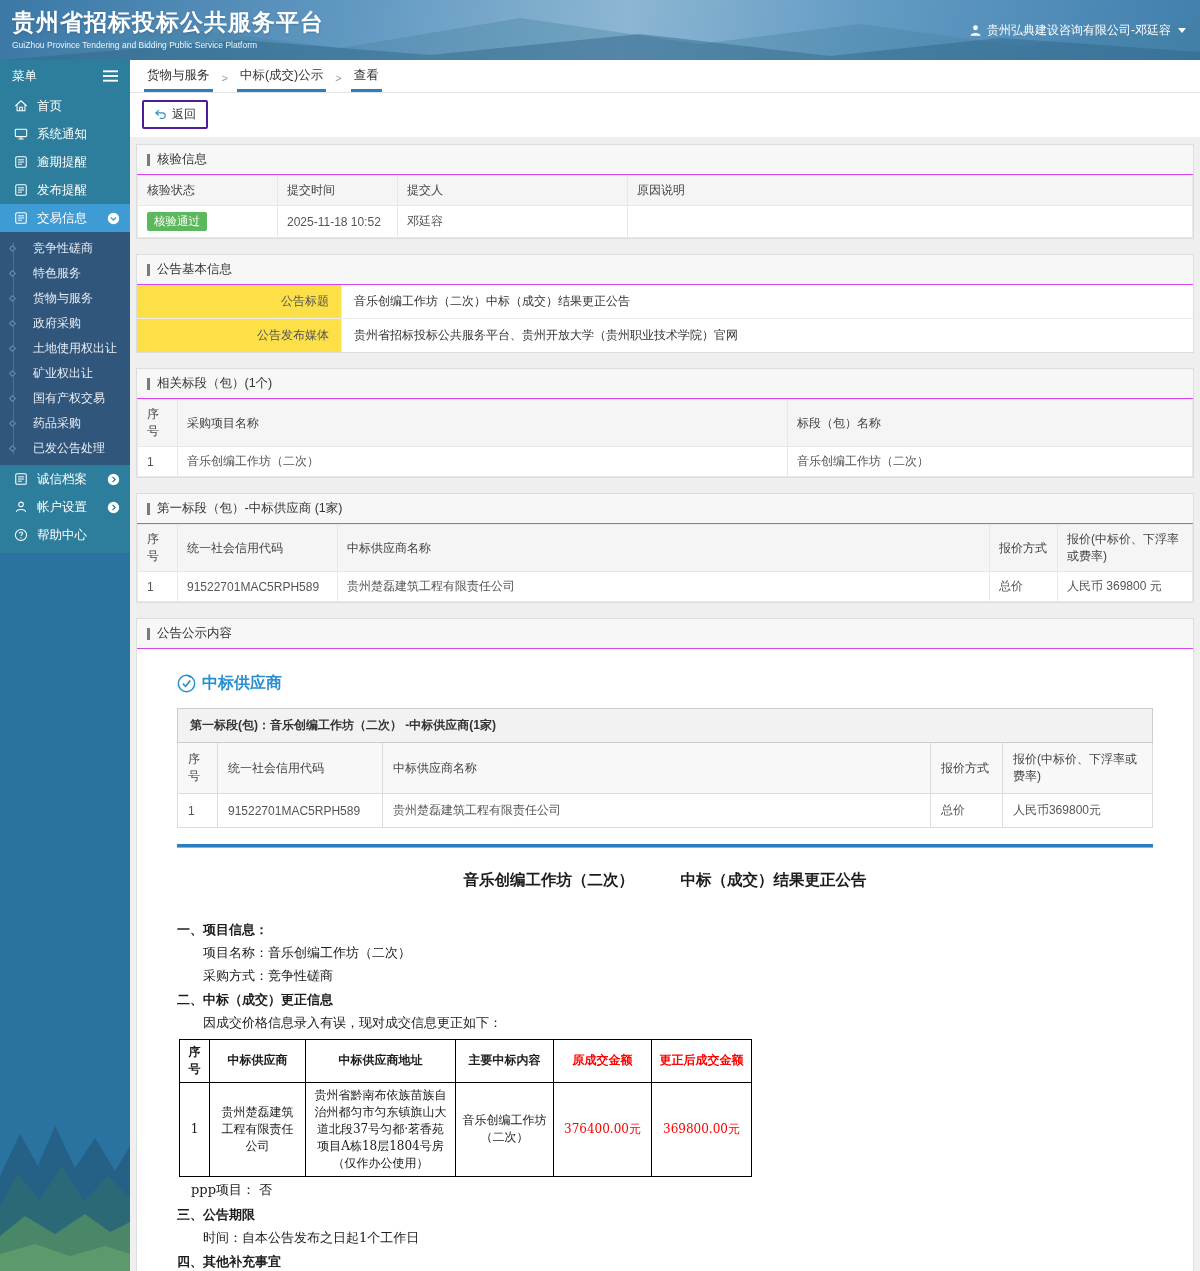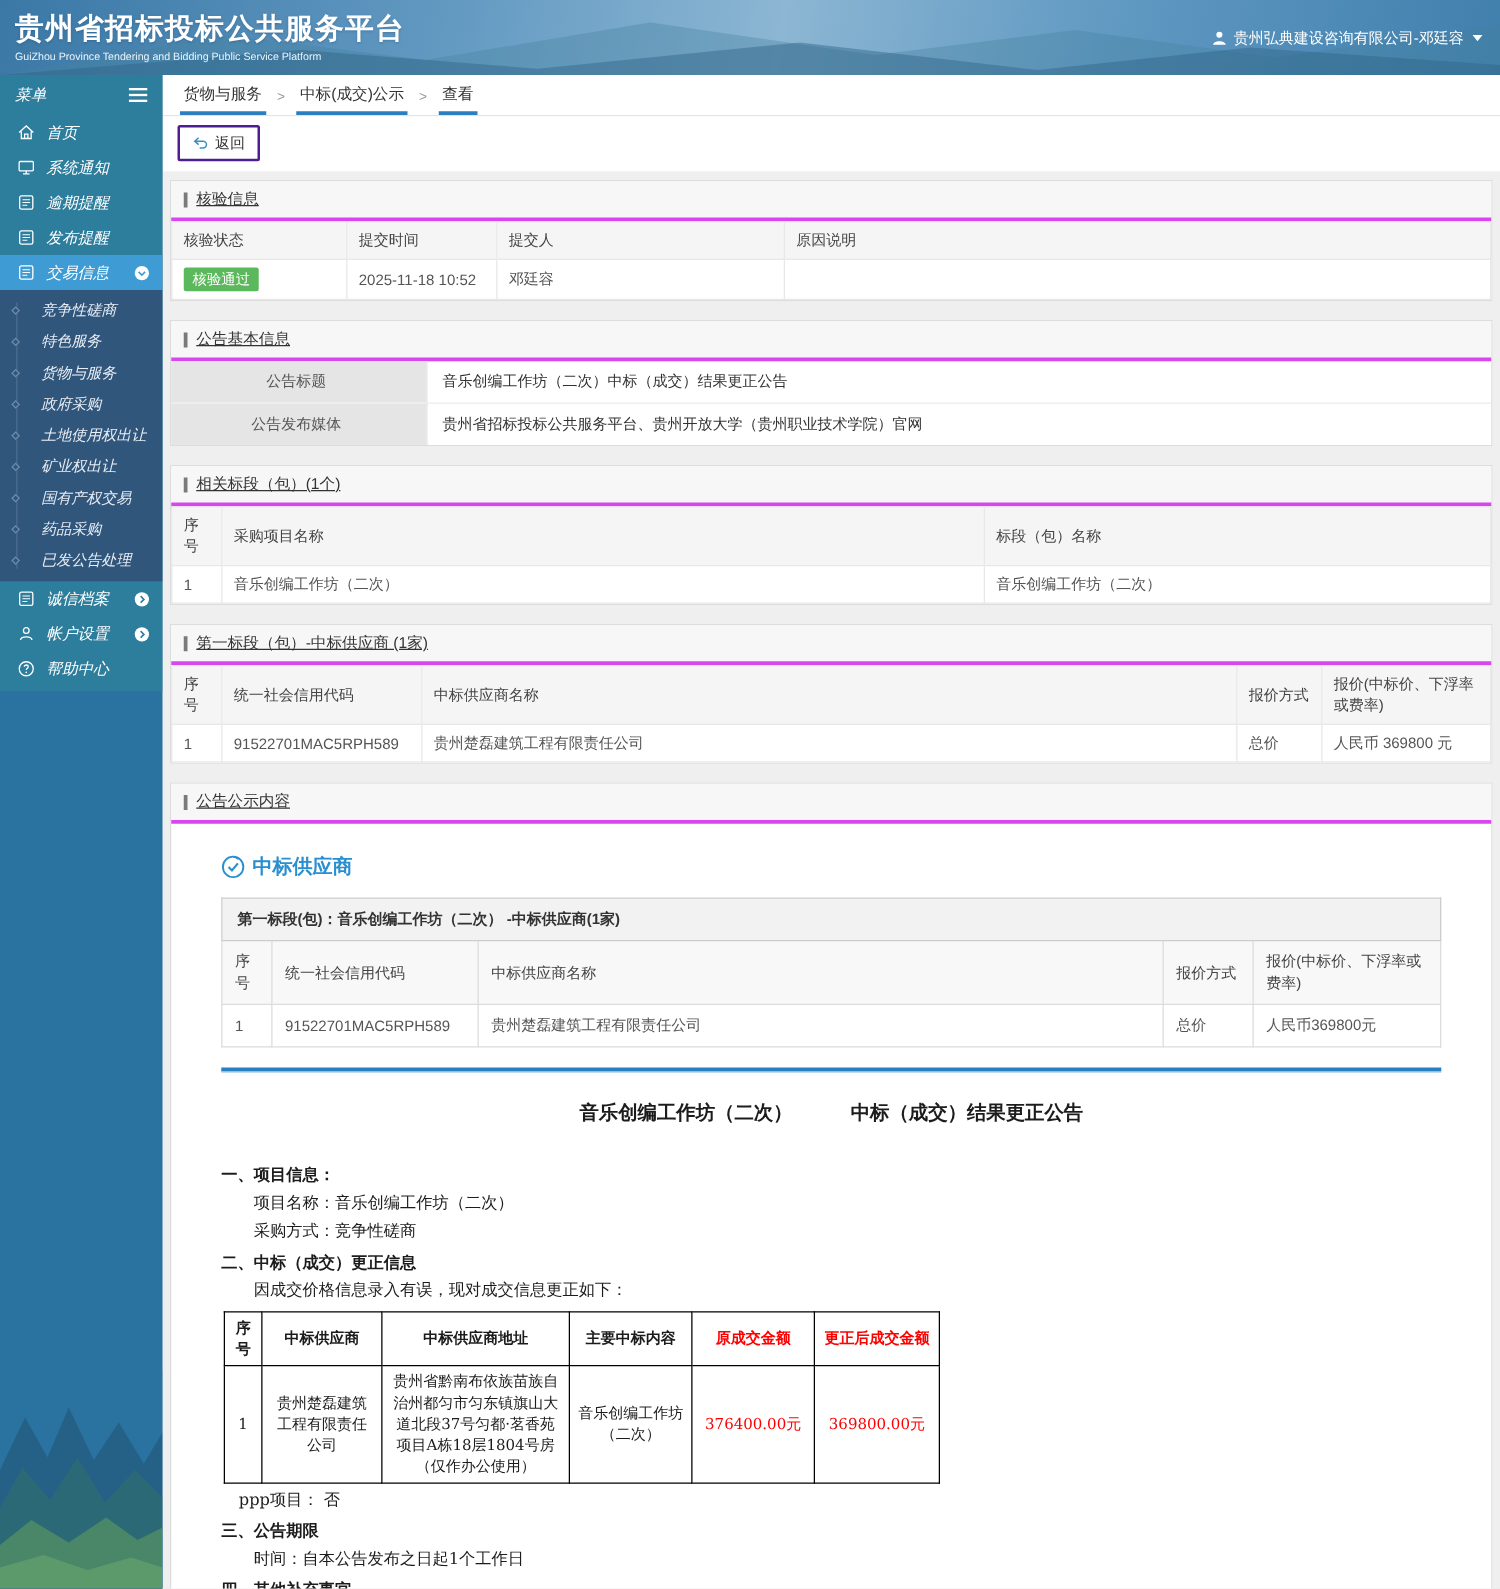--- a/index.html
+++ b/index.html
@@ -17,21 +17,21 @@
   .user { position:absolute; right:14px; top:22px; z-index:2; color:#fff; font-size:12px;
     display:flex; align-items:center; gap:5px; cursor:pointer; }
   .caret { width:0; height:0; border-left:4px solid transparent; border-right:4px solid transparent;
     border-top:5px solid #fff; margin-left:2px; }
 
   
   .layout { display:flex; height:1211px; }
 
   
   .sidebar { position:relative; width:130px; flex:0 0 130px; background:#2a72a0; overflow:hidden; }
-  .side-top { background:#2d7d9c; padding-bottom:4px;font-style:italic; }
+  .side-top { background:#2d7d9c; padding-bottom:4px; }
   .menu-head { height:32px; display:flex; align-items:center; justify-content:space-between;
     padding:0 12px; color:#fff; font-size:12.5px; }
   .side-item { height:28px; display:flex; align-items:center; gap:9px; padding:0 10px 0 14px;
     color:#fff; font-size:12.5px; cursor:pointer; position:relative; }
   .side-item.active { background:#3f9bd4; }
   .side-item .grow { flex:1; }
   .submenu { background:#31567c; padding:4px 0; position:relative; }
   .submenu:before { content:""; position:absolute; left:13px; top:10px; bottom:10px; width:1px; background:#4d6f92; }
   .sub-item { height:25px; display:flex; align-items:center; color:#e8eef5; font-size:12px;
     padding-left:33px; cursor:pointer; position:relative; }
@@ -43,34 +43,34 @@
   .main { flex:1; display:flex; flex-direction:column; background:#efefef; overflow:hidden; }
   .breadcrumb { height:33px; background:#fff; border-bottom:1px solid #e3e3e3;
     display:flex; align-items:flex-end; gap:9px; padding:0 0 0 14px; font-size:12.5px; color:#333; }
   .crumb { padding:8px 3px 5px; border-bottom:3px solid #2b7fc0; cursor:pointer; }
   .crumb-sep { color:#999; padding-bottom:8px; font-size:11px; }
   .toolbar { background:#fff; padding:7px 12px 8px; }
   .btn-back { display:inline-flex; align-items:center; gap:5px; background:#fff; border:2px solid #4c1d95;
     border-radius:2px; padding:4px 10px; font-size:12px; color:#333; cursor:pointer; }
 
   .panel { background:#fff; border:1px solid #ddd; margin:7px 6px 8px; }
-  .panel-head { background:#f7f7f7; border-bottom:3px solid #d946ef; padding:6px 10px;
-    font-size:12.5px; color:#333; display:flex; align-items:center; gap:7px;text-decoration:underline; }
+  .panel-head { background:#f7f7f7; border-bottom:1px solid #d946ef; padding:6px 10px;
+    font-size:12.5px; color:#333; display:flex; align-items:center; gap:7px; }
   .accent { width:3px; height:12px; background:#7a7a7a; flex:0 0 3px; }
 
   table.grid { width:100%; border-collapse:collapse; font-size:12px; color:#555; table-layout:fixed; }
   table.grid th { background:#f5f5f5; font-weight:normal; text-align:left; color:#444;
     padding:6px 9px; border:1px solid #e8e8e8; }
   table.grid td { padding:6px 9px; border:1px solid #e8e8e8; background:#fff; }
   .badge-green { display:inline-block; background:#5cb85c; color:#fff; font-size:11.5px;
     padding:2px 7px; border-radius:2px; }
 
   .kv-row { display:flex; border-bottom:1px solid #ececec; font-size:12px; }
   .kv-row:last-child { border-bottom:none; }
-  .kv-label { flex:0 0 205px; background:#e5e5e5; color:#555; text-align:center;
+  .kv-label { flex:0 0 205px; background:#fde047; color:#555; text-align:right;
     padding:8px 12px 8px 8px; border-right:1px solid #ececec; }
   .kv-value { flex:1; color:#333; padding:8px 12px; }
 
   
   .ann-body { padding:16px 40px 26px; }
   .supplier-logo { display:flex; align-items:center; gap:6px; color:#2a8fd0;
     font-size:16px; font-weight:bold; margin:8px 0 14px; }
   table.embed { width:100%; border-collapse:collapse; font-size:12px; color:#555;
     border:1px solid #ccc; table-layout:fixed; }
   table.embed .cap { background:#f2f2f2; font-weight:bold; color:#333; text-align:left;

